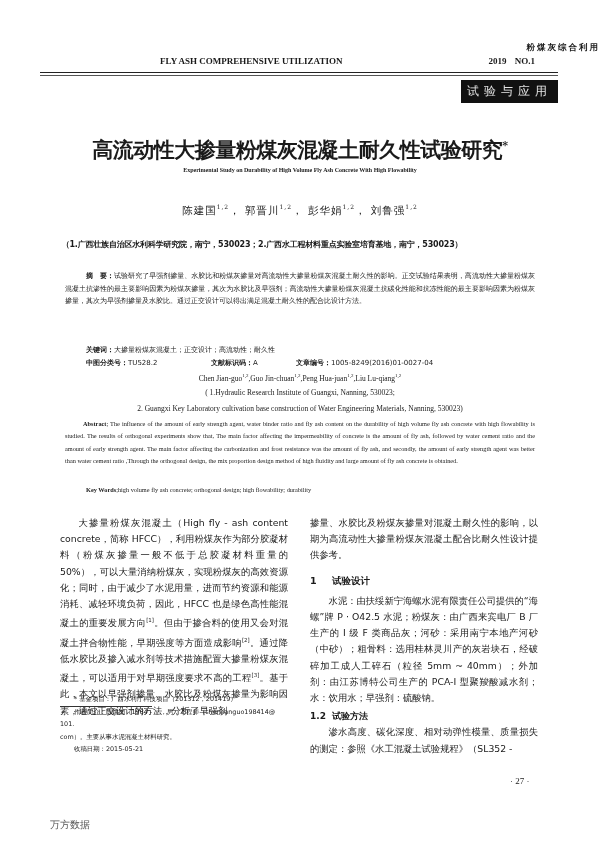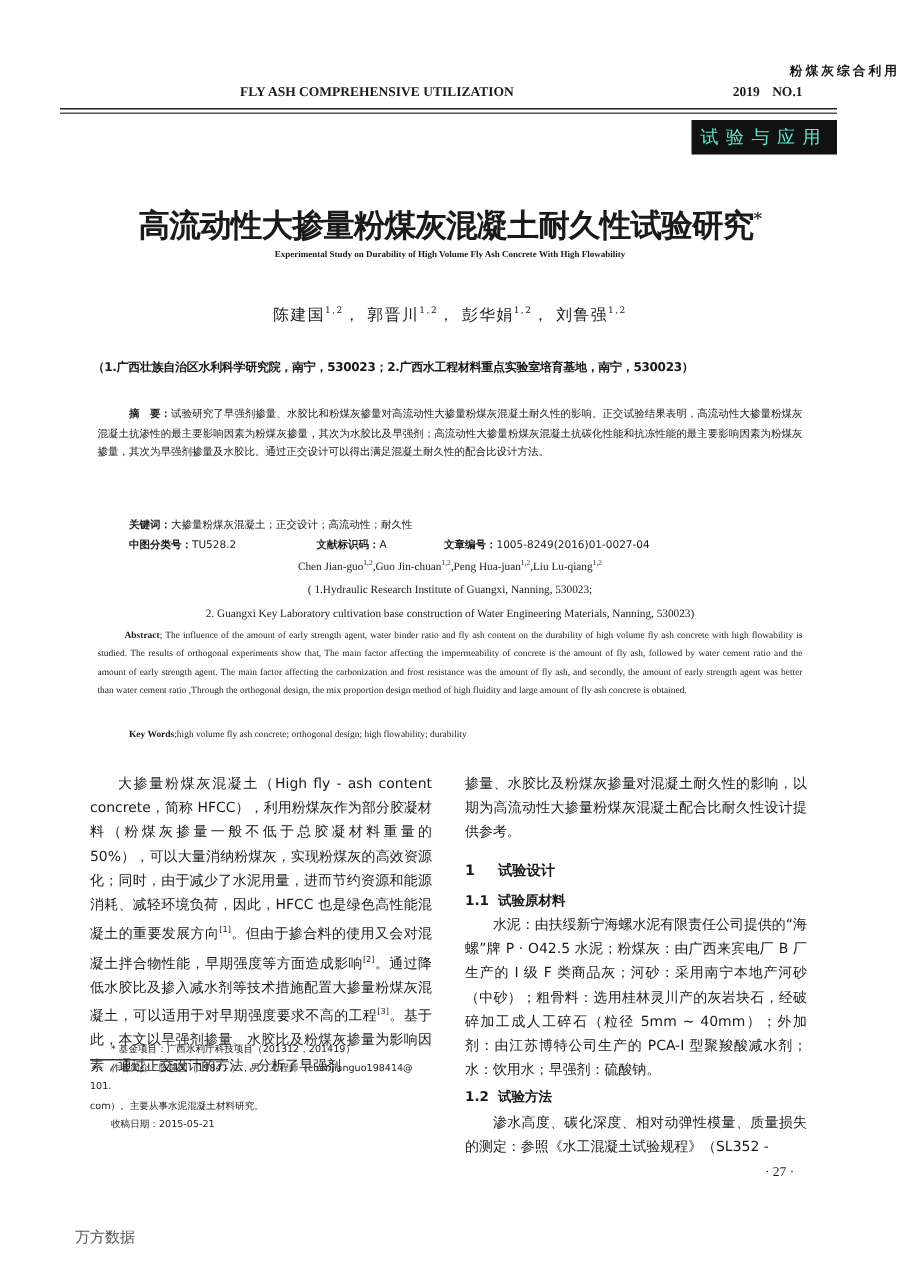--- a/index.html
+++ b/index.html
@@ -4,21 +4,21 @@
   <style>
     html, body { margin: 0; padding: 0; background: #ffffff; }
     body { width: 600px; height: 842px; position: relative; overflow: hidden;
            font-family: "DejaVu Serif", "Liberation Serif", serif; color: #1a1a1a; }
     .abs { position: absolute; }
     .journal-cn { left: 0; width: 600px; top: 42px; text-align: right; font-size: 8.5px; font-weight: bold; letter-spacing: 2px; font-family: "DejaVu Sans", sans-serif; }
     .journal-en { left: 160px; top: 56px; font-size: 9px; font-weight: bold; font-family: "Liberation Serif", serif; }
     .issue { right: 65px; top: 56px; font-size: 9px; font-weight: bold; font-family: "Liberation Serif", serif; word-spacing: 6px; }
     .rule-top { left: 40px; width: 518px; top: 72px; height: 0; border-top: 1.5px solid #222; }
     .rule-top2 { left: 40px; width: 518px; top: 74.5px; height: 0; border-top: 0.5px solid #555; }
-    .section-tag { right: 42px; top: 80px; background: #111; color: #5eead4; font-family: Liberation Mono, monospace; font-size: 12px; padding: 3px 6px; letter-spacing: 5px; }
+    .section-tag { right: 42px; top: 80px; background: #111; color: #e5e5e5; font-family: Liberation Mono, monospace; font-size: 12px; padding: 3px 6px; letter-spacing: 5px; }
     .title-cn { left: 0; width: 600px; top: 136px; text-align: center; font-size: 21px; font-weight: bold; font-family: "DejaVu Serif", serif; letter-spacing: -0.5px; }
     .title-cn sup { font-size: 11px; }
     .title-en { left: 0; width: 600px; top: 167px; text-align: center; font-size: 6px; font-weight: bold; font-family: "Liberation Serif", serif; }
     .authors-cn { left: 0; width: 600px; top: 203px; text-align: center; font-size: 10.5px; letter-spacing: 1px; }
     .authors-cn sup { font-size: 6px; }
     .affil-cn { left: 0; width: 524px; top: 239px; text-align: center; font-size: 8px; font-weight: bold; font-family: "DejaVu Sans", sans-serif; letter-spacing: -0.2px; }
     .abstract-cn { left: 65px; width: 470px; top: 270px; font-size: 7px; line-height: 12.5px; font-family: "DejaVu Sans", sans-serif; text-indent: 21px; text-align: justify; }
     .label-bold { font-weight: bold; }
     .keywords-cn { left: 86px; top: 345px; font-size: 7px; font-family: "DejaVu Sans", sans-serif; }
     .classline { left: 86px; top: 358px; font-size: 7px; font-family: "DejaVu Sans", sans-serif; width: 460px; }
@@ -81,21 +81,20 @@
 <div class="abs abstract-en"><span class="label-bold">Abstract</span><span>; The influence of the amount of early strength agent, water binder ratio and fly ash content on the durability of high volume fly ash concrete with high flowability is studied. The results of orthogonal experiments show that, The main factor affecting the impermeability of concrete is the amount of fly ash, followed by water cement ratio and the amount of early strength agent. The main factor affecting the carbonization and frost resistance was the amount of fly ash, and secondly, the amount of early strength agent was better than water cement ratio ,Through the orthogonal design, the mix proportion design method of high fluidity and large amount of fly ash concrete is obtained.</span></div>
 <div class="abs keywords-en"><span class="label-bold">Key Words</span><span>;high volume fly ash concrete; orthogonal design; high flowability; durability</span></div>
 
 <div class="abs col col-left">
   <p class="indent"><span>大掺量粉煤灰混凝土（High fly - ash content concrete，简称 HFCC），利用粉煤灰作为部分胶凝材料（粉煤灰掺量一般不低于总胶凝材料重量的 50%），可以大量消纳粉煤灰，实现粉煤灰的高效资源化；同时，由于减少了水泥用量，进而节约资源和能源消耗、减轻环境负荷，因此，HFCC 也是绿色高性能混凝土的重要发展方向</span><sup>[1]</sup><span>。但由于掺合料的使用又会对混凝土拌合物性能，早期强度等方面造成影响</span><sup>[2]</sup><span>。通过降低水胶比及掺入减水剂等技术措施配置大掺量粉煤灰混凝土，可以适用于对早期强度要求不高的工程</span><sup>[3]</sup><span>。基于此，本文以早强剂掺量、水胶比及粉煤灰掺量为影响因素，通过正交设计的方法，分析了早强剂</span></p>
 </div>
 
 <div class="abs col col-right">
   <p>掺量、水胶比及粉煤灰掺量对混凝土耐久性的影响，以期为高流动性大掺量粉煤灰混凝土配合比耐久性设计提供参考。</p>
   <p class="h1"><span class="num">1</span><span>试验设计</span></p>
-  <p class="h2"><span class="num">1.1</span><span>试验原材料</span></p>
   <p class="indent">水泥：由扶绥新宁海螺水泥有限责任公司提供的“海螺”牌 P · O42.5 水泥；粉煤灰：由广西来宾电厂 B 厂生产的 I 级 F 类商品灰；河砂：采用南宁本地产河砂（中砂）；粗骨料：选用桂林灵川产的灰岩块石，经破碎加工成人工碎石（粒径 5mm ~ 40mm）；外加剂：由江苏博特公司生产的 PCA-I 型聚羧酸减水剂；水：饮用水；早强剂：硫酸钠。</p>
   <p class="h2"><span class="num">1.2</span><span>试验方法</span></p>
   <p class="indent">渗水高度、碳化深度、相对动弹性模量、质量损失的测定：参照《水工混凝土试验规程》（SL352 -</p>
 </div>
 
 <div class="abs footnote-rule"></div>
 <div class="abs footnotes">
   <p class="fi">* 基金项目：广西水利厅科技项目（201312，201419）</p>
   <p class="fi">作者简介：陈建国（1984 - ），男，工程师（chenjianguo198414@ 101.</p>
   <p>com）。主要从事水泥混凝土材料研究。</p>

